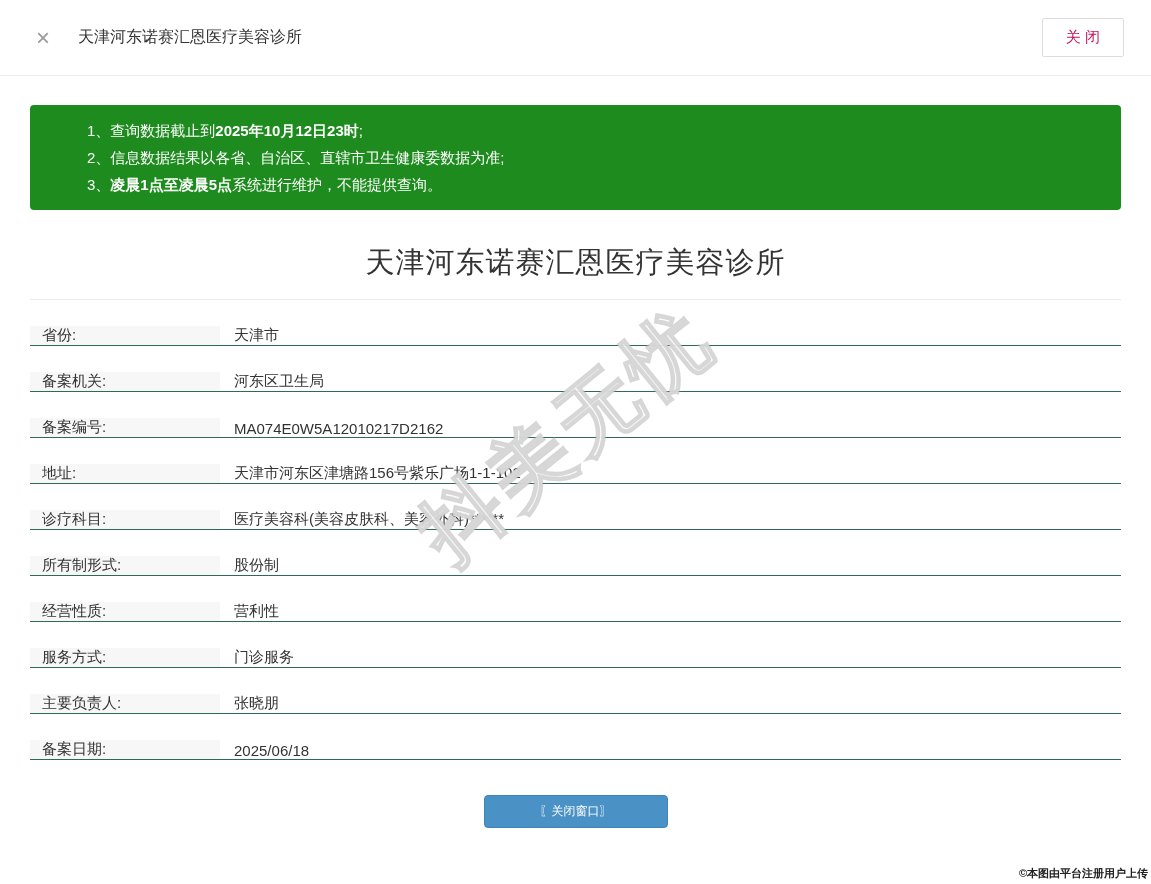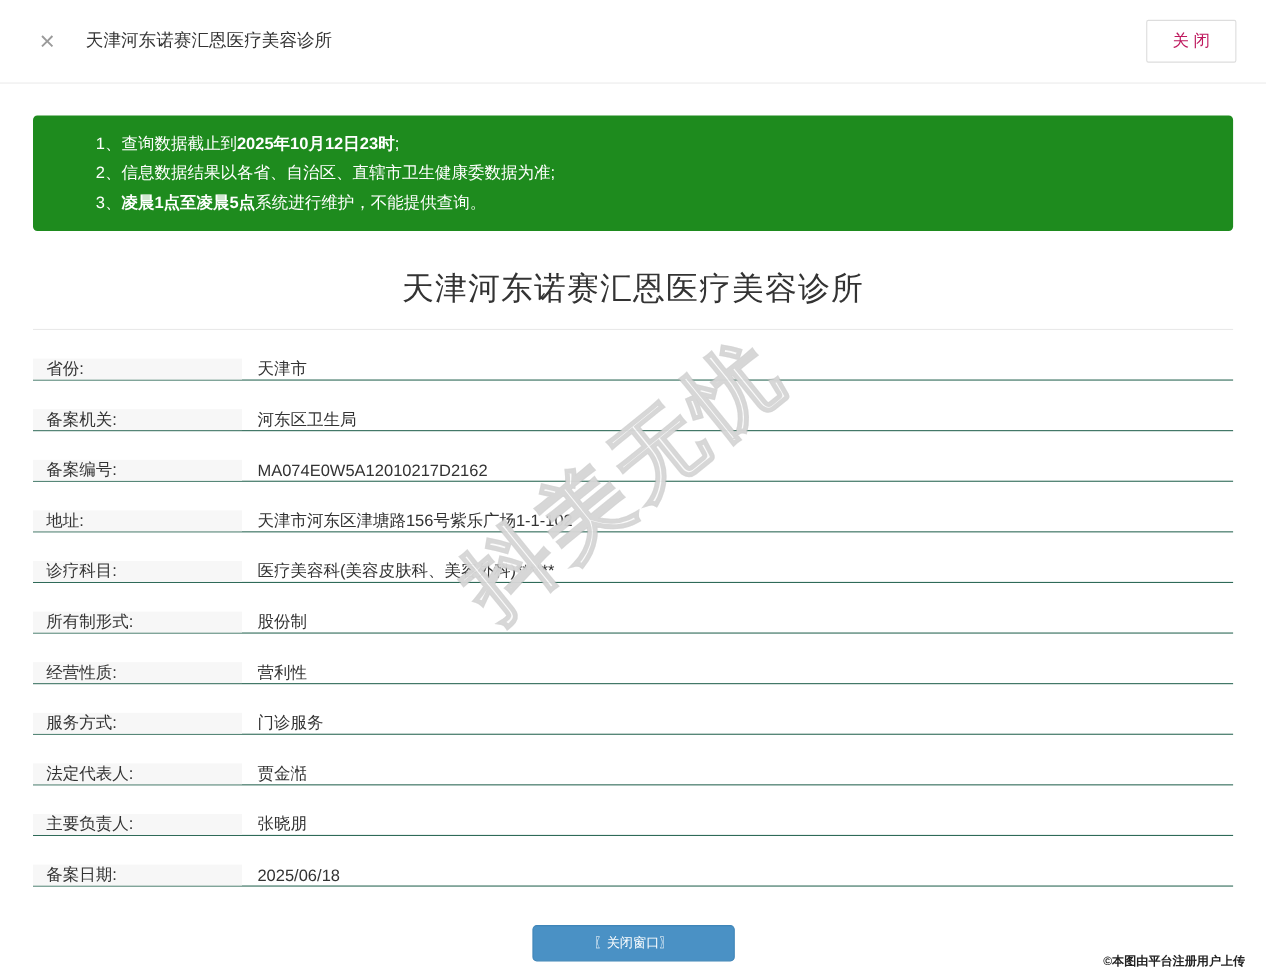--- a/index.html
+++ b/index.html
@@ -121,21 +121,21 @@
     transform: rotate(-39deg);
     transform-origin: left center;
     pointer-events: none;
     white-space: nowrap;
     z-index: 5;
   }
 
   
   .credit {
     position: absolute;
-    right: 19px;
+    right: 3px;
     bottom: 3px;
     font-size: 11px;
     font-weight: bold;
     color: #222;
     text-shadow: -1px -1px 0 #fff, 1px -1px 0 #fff, -1px 1px 0 #fff, 1px 1px 0 #fff;
     z-index: 6;
   }
 </style>
 </head>
 <body>
@@ -183,24 +183,20 @@
     </div>
     <div class="row">
       <div class="cell-label">经营性质:</div>
       <div class="cell-value">营利性</div>
     </div>
     <div class="row">
       <div class="cell-label">服务方式:</div>
       <div class="cell-value">门诊服务</div>
     </div>
     <div class="row">
-      <div class="cell-label">法定代表人:</div>
-      <div class="cell-value">贾金湉</div>
-    </div>
-    <div class="row">
       <div class="cell-label">主要负责人:</div>
       <div class="cell-value">张晓朋</div>
     </div>
     <div class="row">
       <div class="cell-label">备案日期:</div>
       <div class="cell-value">2025/06/18</div>
     </div>
   </div>
 
   <div class="btn-wrap">

